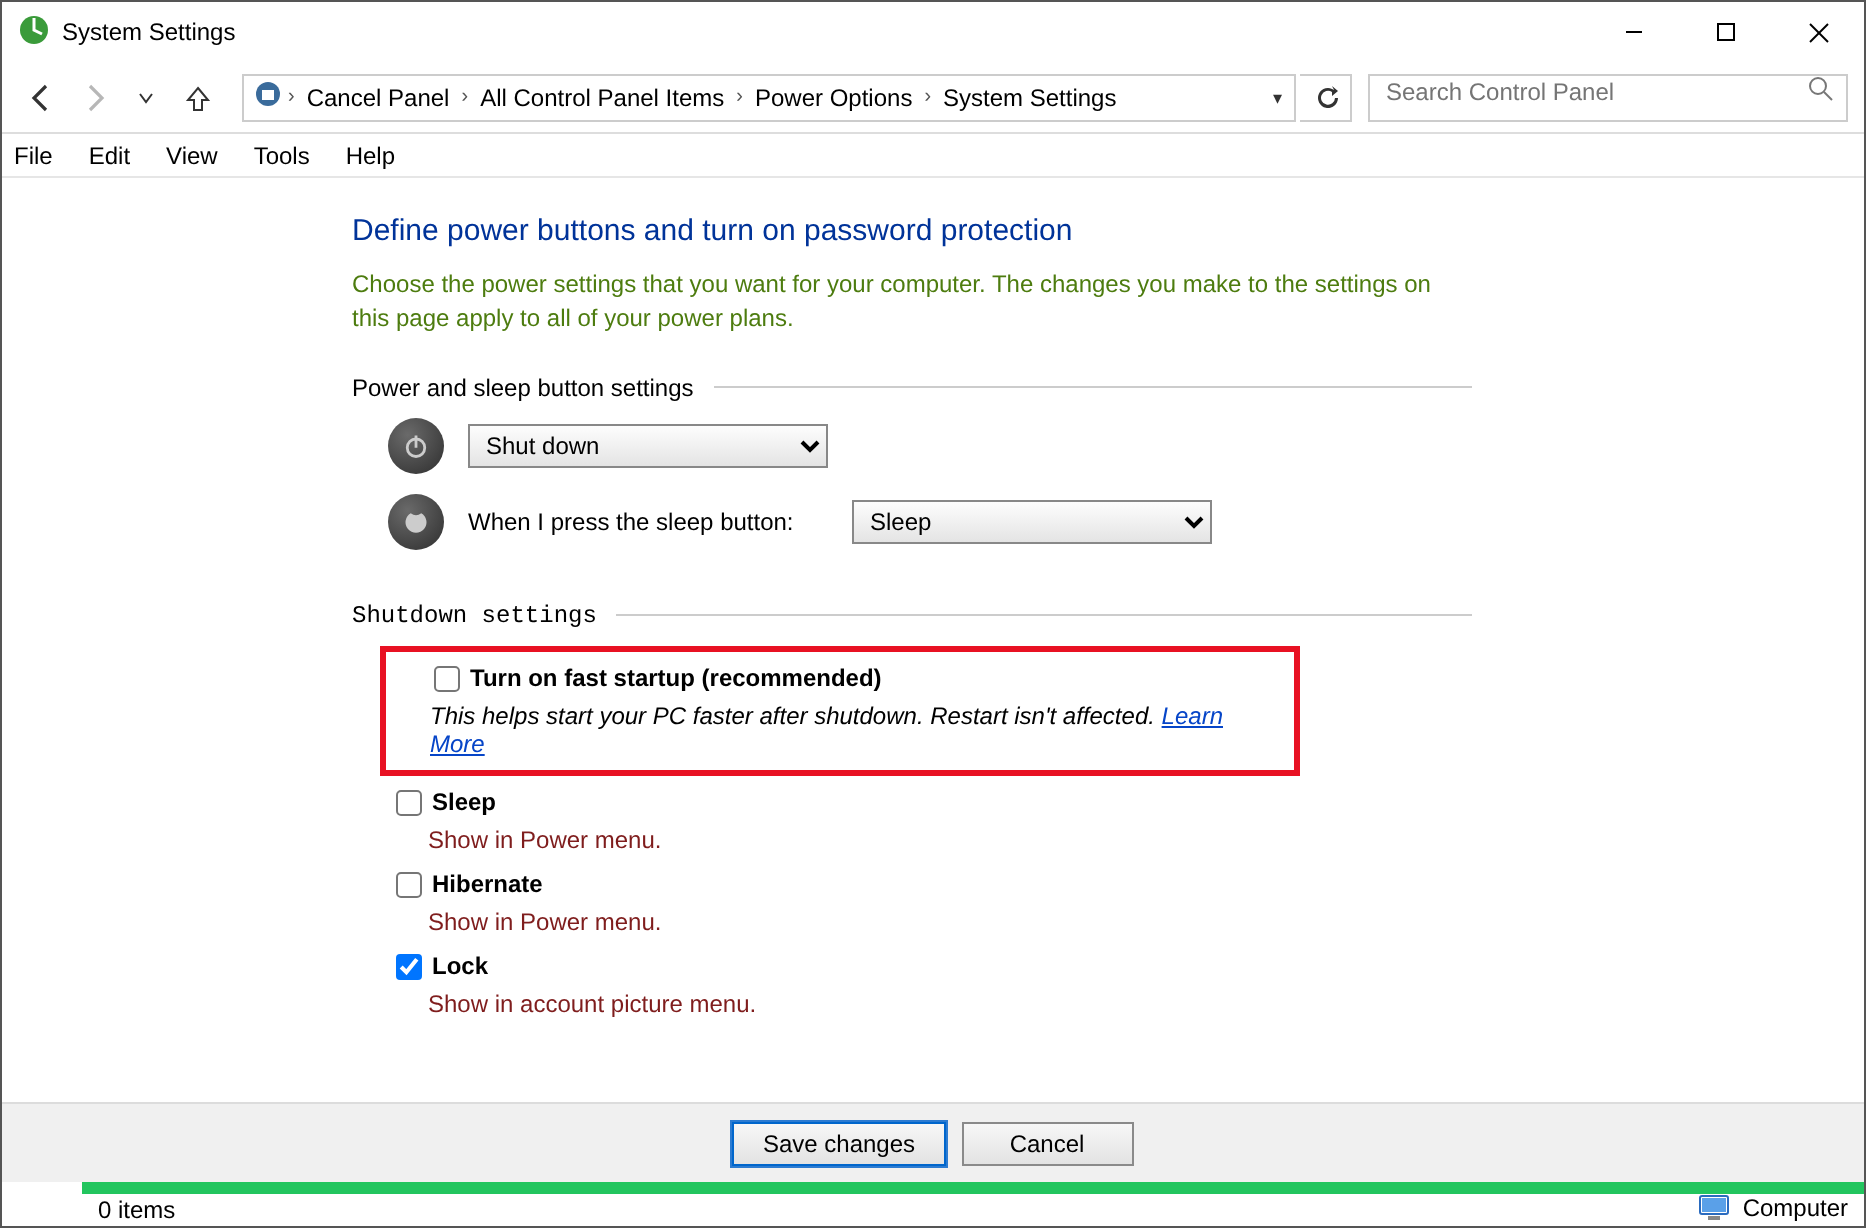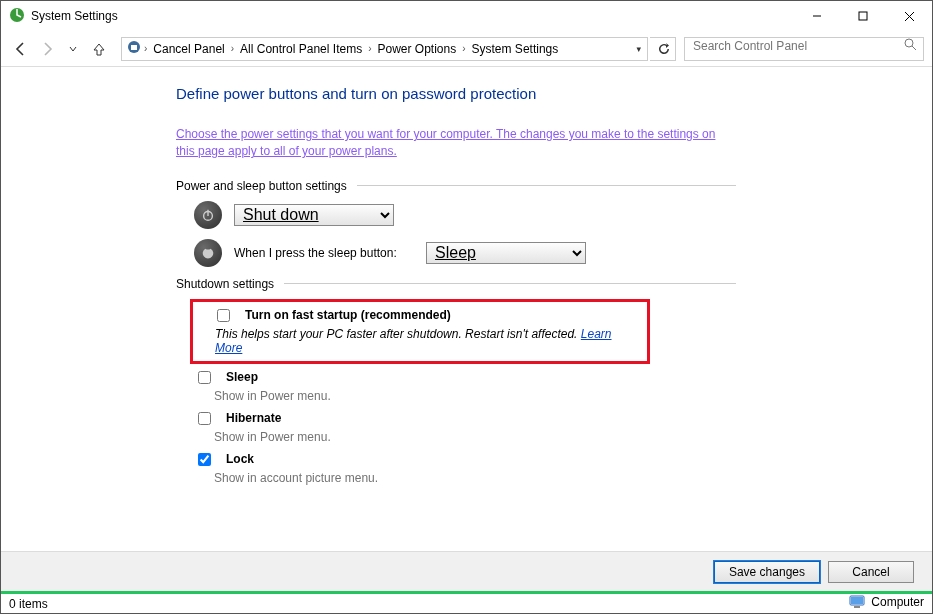--- a/index.html
+++ b/index.html
@@ -13,39 +13,39 @@
   .navbtn { width:24px; height:24px; display:flex; align-items:center; justify-content:center; }
   .navbtn.disabled { opacity:0.35; }
   .breadbox { margin-left:8px; flex:1; height:24px; border:1px solid #ccc; display:flex; align-items:center; padding:0 4px; gap:2px; min-width:0; }
   .crumb { padding:0 4px; white-space:nowrap; }
   .bc-sep { color:#555; font-size:10px; }
   .refresh { width:26px; height:24px; border:1px solid #ccc; border-left:none; display:flex; align-items:center; justify-content:center; }
   .search { width:240px; height:24px; border:1px solid #ccc; margin-left:6px; display:flex; align-items:flex-start; padding:0 6px; }
   .search input { border:none; outline:none; flex:1; font-size:12px; color:#555; background:transparent; }
   .menubar { height:22px; display:flex; align-items:center; padding:0 6px; gap:18px; border-bottom:1px solid #e6e6e6; }
   .content { flex:1; overflow:auto; padding:18px 0 0 175px; }
-  .heading { color:#003399; font-size:15px; margin-bottom:24px; }
-  .intro { color:#8b5cf6; max-width:560px; line-height:1.45; margin-bottom:18px;text-decoration:underline; }
+  .heading { color:#003399; font-size:15px; margin-bottom:10px; }
+  .intro { color:#4d7c0f; max-width:560px; line-height:1.45; margin-bottom:18px; }
   .section-row { display:flex; align-items:center; margin-bottom:8px; max-width:560px; }
   .section-label { white-space:nowrap; margin-right:10px; }
   .section-line { flex:1; border-top:1px solid #ccc; }
   .btnrow { display:flex; align-items:center; gap:12px; margin:4px 0 10px 18px; }
   .roundicon { width:28px; height:28px; border-radius:50%; background:radial-gradient(circle at 35% 30%, #6a6a6a, #2e2e2e); display:flex; align-items:center; justify-content:center; color:#ddd; }
   .roundicon svg { width:14px; height:14px; }
-  select.combo { width:160px; height:22px; border:1px solid #888; background:linear-gradient(#fdfdfd,#e4e4e4); font-size:16px; padding:0 4px;text-decoration:underline; }
-  .checkrow { display:flex; align-items:flex-start; gap:12px; margin:2px 0 2px 18px; }
+  select.combo { width:180px; height:22px; border:1px solid #888; background:linear-gradient(#fdfdfd,#e4e4e4); font-size:12px; padding:0 4px; }
+  .checkrow { display:flex; align-items:flex-start; gap:2px; margin:2px 0 2px 18px; }
   .checkrow input { margin-top:1px; width:13px; height:13px; }
   .ck-label { font-weight:700; }
-  .ck-desc { margin:0 4px 8px 38px; color:#737373; }
+  .ck-desc { margin:0 4px 8px 38px; color:#7f1d1d; }
   .link { color:#0645c8; text-decoration:underline; cursor:pointer; }
   .highlightbox { border:3px solid #e81123; padding:4px 6px 6px 2px; margin:0 0 6px 14px; width:460px; }
-  .buttonbar { height:40px; border-top:1px solid #dcdcdc; background:#f0f0f0; display:flex; align-items:center; justify-content:flex-end; padding:0 18px; gap:8px; }
+  .buttonbar { height:40px; border-top:1px solid #dcdcdc; background:#f0f0f0; display:flex; align-items:center; justify-content:center; padding:0 18px; gap:8px; }
   .btn { min-width:86px; height:22px; font-size:12px; border:1px solid #8a8a8a; background:linear-gradient(#f7f7f7,#e3e3e3); display:flex; align-items:center; justify-content:center; padding:0 14px; }
   .btn.primary { border:1px solid #0066cc; outline:1px solid #2c7bd1; }
-  .statusbar { height:22px; border-top:3px solid #22c55e; display:flex; align-items:center; padding:0 8px; font-size:12px; }
+  .statusbar { height:22px; border-top:6px solid #22c55e; display:flex; align-items:center; padding:0 8px; font-size:12px;margin-left:40px; }
   .statusbar .right { margin-left:auto; display:flex; align-items:flex-start; gap:6px; }
   .appicon svg { width:16px; height:16px; }
   .bc-dd { font-size:9px; padding:0 2px; color:#333; }
   .labelcell { width:180px; }
 </style>
 </head>
 <body>
 
 <div class="window">
 
@@ -123,20 +123,27 @@
 
     <div class="search">
       <input placeholder="Search Control Panel" style="">
       <span><svg width="13" height="13">
             <circle cx="5" cy="5" r="4" fill="none" stroke="#777"></circle>
             <line x1="8" y1="8" x2="12" y2="12" stroke="#777"></line>
           </svg></span>
     </div>
   </div>
 
+  <div class="menubar">
+    <span>File</span>
+    <span>Edit</span>
+    <span>View</span>
+    <span>Tools</span>
+    <span>Help</span>
+  </div>
 
   <div class="content">
     <div class="heading">Define power buttons and turn on password protection</div>
     <div class="intro">Choose the power settings that you want for your computer. The changes you make to the settings on this page apply to all of your power plans.</div>
 
     <div class="section-row">
       <div class="section-label">Power and sleep button settings</div>
       <div class="section-line"></div>
     </div>
 
@@ -157,21 +164,21 @@
         <svg viewBox="0 0 16 16">
             <path d="M11 3a6 6 0 1 1-6 0 5 5 0 0 0 6 0z" fill="#ccc"></path>
           </svg>
       </div>
       <div class="labelcell">When I press the sleep button:</div>
       <select class="combo">
         <option>Sleep</option>
       </select>
     </div>
 
-    <div class="section-row" style="margin-top:10px;">
+    <div class="section-row" style="margin-top:26px;font-family:Liberation Mono, monospace;">
       <div class="section-label">Shutdown settings</div>
       <div class="section-line"></div>
     </div>
 
     <div class="highlightbox">
       <div class="checkrow">
         <input type="checkbox" style="">
         <span class="ck-label">Turn on fast startup (recommended)</span>
       </div>
       <div style="margin-left:20px;font-style:italic;">

